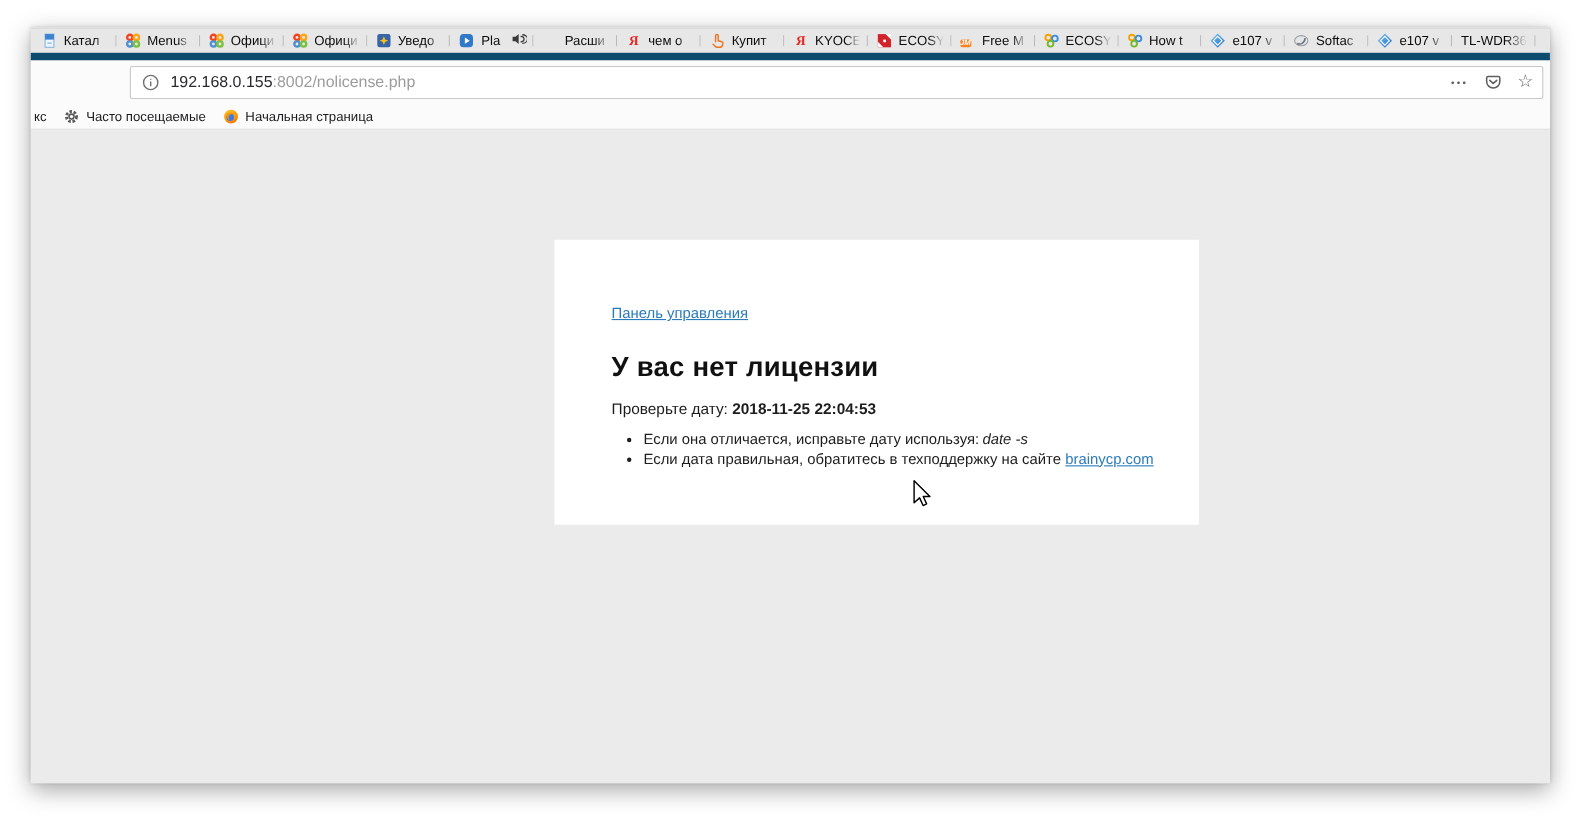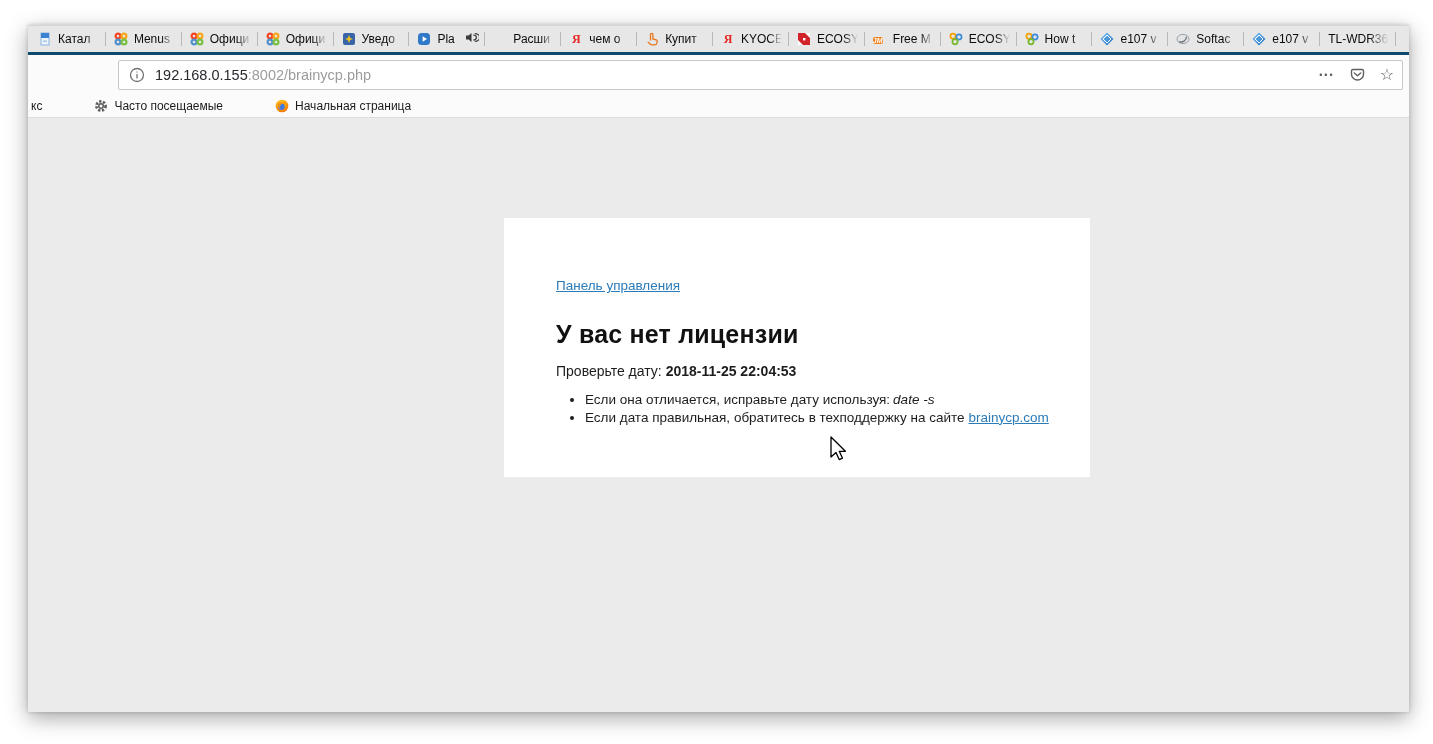--- a/index.html
+++ b/index.html
@@ -8,21 +8,21 @@
 
   .window {
     position: absolute; left: 28px; top: 25px; width: 1381px; height: 687px;
     background: #fff; display: flex; flex-direction: column;
     box-shadow: 0 6px 20px rgba(0,0,0,.35), 0 0 4px rgba(0,0,0,.18);
   }
 
   
   .tabstrip {
     height: 30px; flex: 0 0 30px; background: #e7e7e7;
-    border-top: 1px solid #d6d6d6; border-bottom: 3px solid #0c4a6e;
+    border-top: 1px solid #d6d6d6; border-bottom: 7px solid #0c4a6e;
     display: flex; align-items: stretch; padding-left: 2px; overflow: hidden;
   }
   .tab {
     flex: 0 0 75.9px; width: 75.9px; display: flex; align-items: center;
     padding: 0 6px 0 8px; position: relative; overflow: hidden;
     font-size: 12px; color: #0c0c0d; cursor: default;
   }
   .tab::after {
     content: ""; position: absolute; right: 0; top: 6px; bottom: 6px;
     width: 1px; background: #b9b9b9;
@@ -52,21 +52,21 @@
   .urltext .host { color: #2a2a2e; }
   .urltext .rest { color: #9c9c9c; }
   .urlspacer { flex: 1 1 auto; }
   .uicon { color: #5f5f5f; margin-left: 14px; display: flex; align-items: center; }
   .dots { font-size: 9px; letter-spacing: 2px; color: #5b5b5b; }
   .star { font-size: 16px; line-height: 16px; color: #5b5b5b; }
 
   
   .bookmarks {
     height: 23px; flex: 0 0 23px; background: #fbfbfb; border-bottom: 1px solid #dcdcdc;
-    display: flex; align-items: center; font-size: 12px; color: #1c1c1e; padding-left: 3px; gap: 36px;
+    display: flex; align-items: center; font-size: 12px; color: #1c1c1e; padding-left: 3px;
   }
   .bm { display: flex; align-items: center; margin-right: 16px; cursor: default; }
   .bm .bicon { margin-right: 6px; display: flex; }
 
   
   .page { flex: 1 1 auto; background: #ebebeb; position: relative; overflow: hidden; }
   .card {
     position: absolute; left: 476px; top: 100px; width: 586px; height: 259px;
     background: #ffffff; padding: 58px 40px 0 52px;
   }
@@ -280,21 +280,21 @@
 
   <div class="navbar">
     <div class="urlbar">
       <span class="uicon" style="margin-left:0">
         <svg width="16" height="16" fill="none" stroke="#737373" stroke-width="1.3">
             <circle cx="8" cy="8" r="6.5"></circle>
             <line x1="8" y1="7" x2="8" y2="11.4"></line>
             <line x1="8" y1="4.6" x2="8" y2="5.4"></line>
           </svg>
       </span>
-      <span class="urltext"><span class="host">192.168.0.155</span><span class="rest">:8002/brainycp.php</span></span>
+      <span class="urltext"><span class="host">192.168.0.155</span><span class="rest">:8002/nolicense.php</span></span>
       <span class="urlspacer"></span>
       <span class="uicon dots">•••</span>
       <span class="uicon">
         <svg width="17" height="16" fill="none" stroke="#5f5f5f" stroke-width="1.4" stroke-linejoin="round" stroke-linecap="round">
             <path d="M2.5,4 a1.5,1.5 0 0 1 1.5,-1.5 h9 a1.5,1.5 0 0 1 1.5,1.5 v3.2 a6,5.8 0 0 1 -12,0 z"></path>
             <polyline points="5.3,6 8.5,8.8 11.7,6"></polyline>
           </svg>
       </span>
       <span class="uicon star">☆</span>
     </div>

